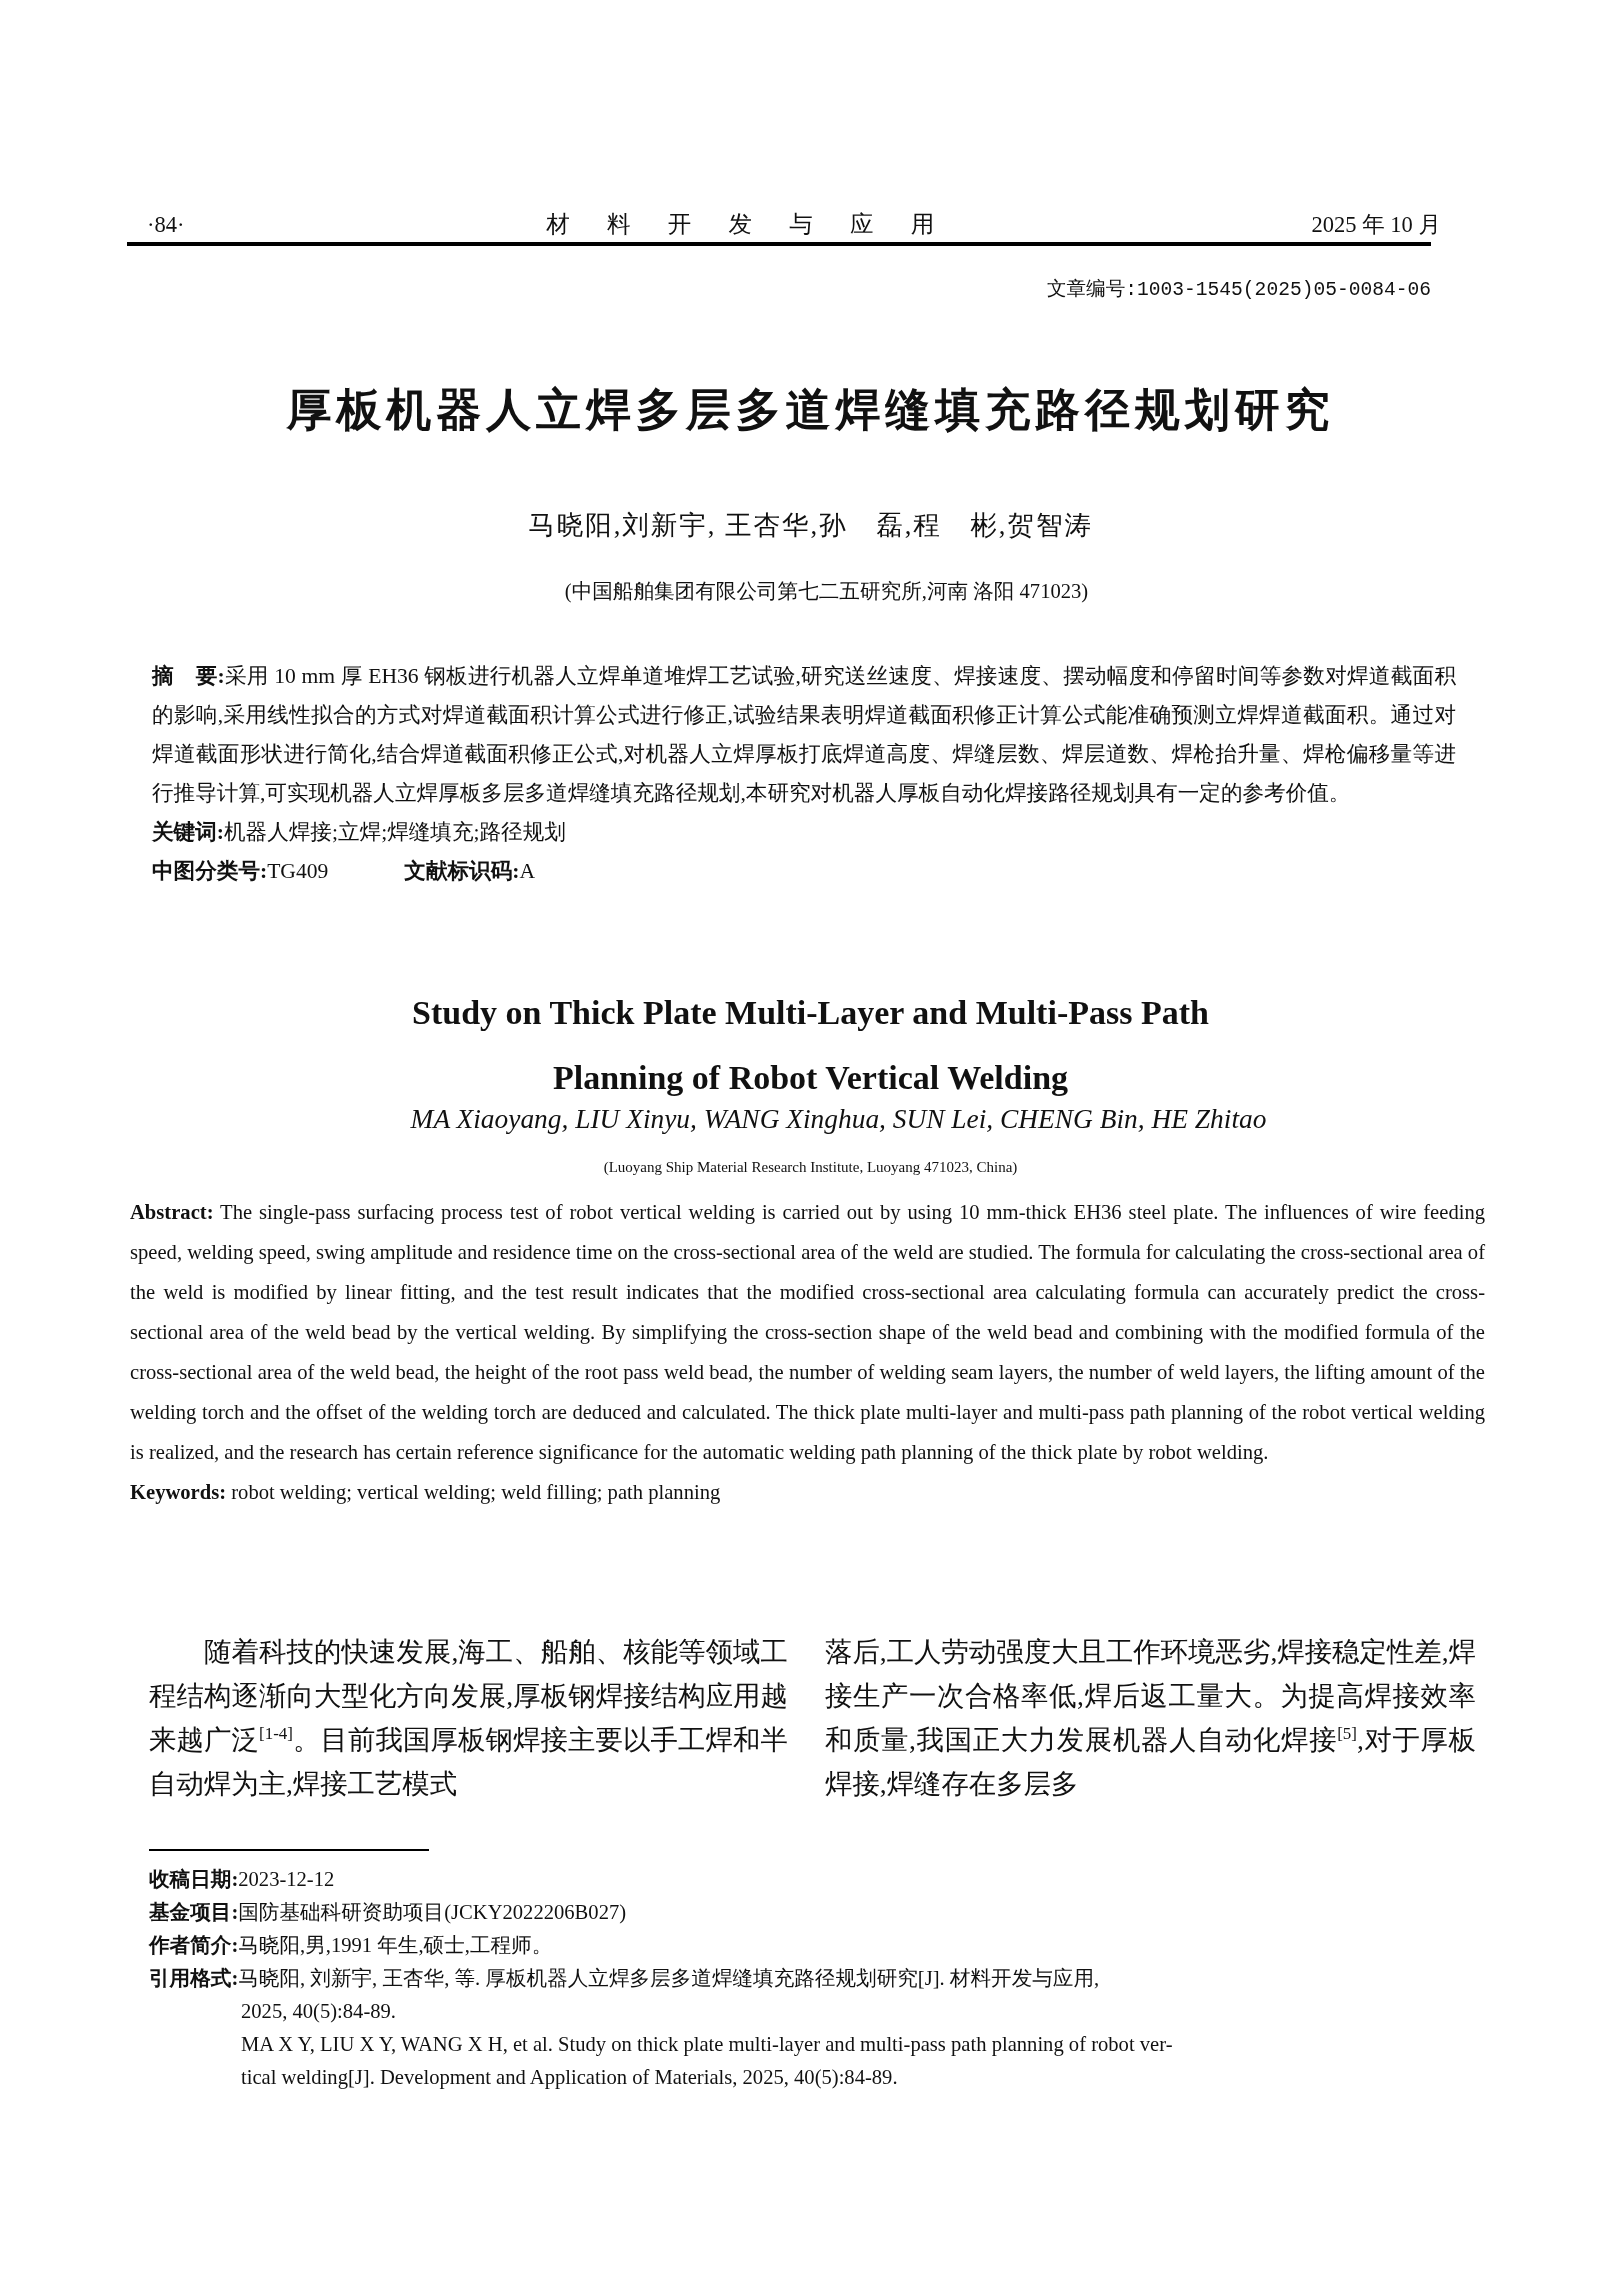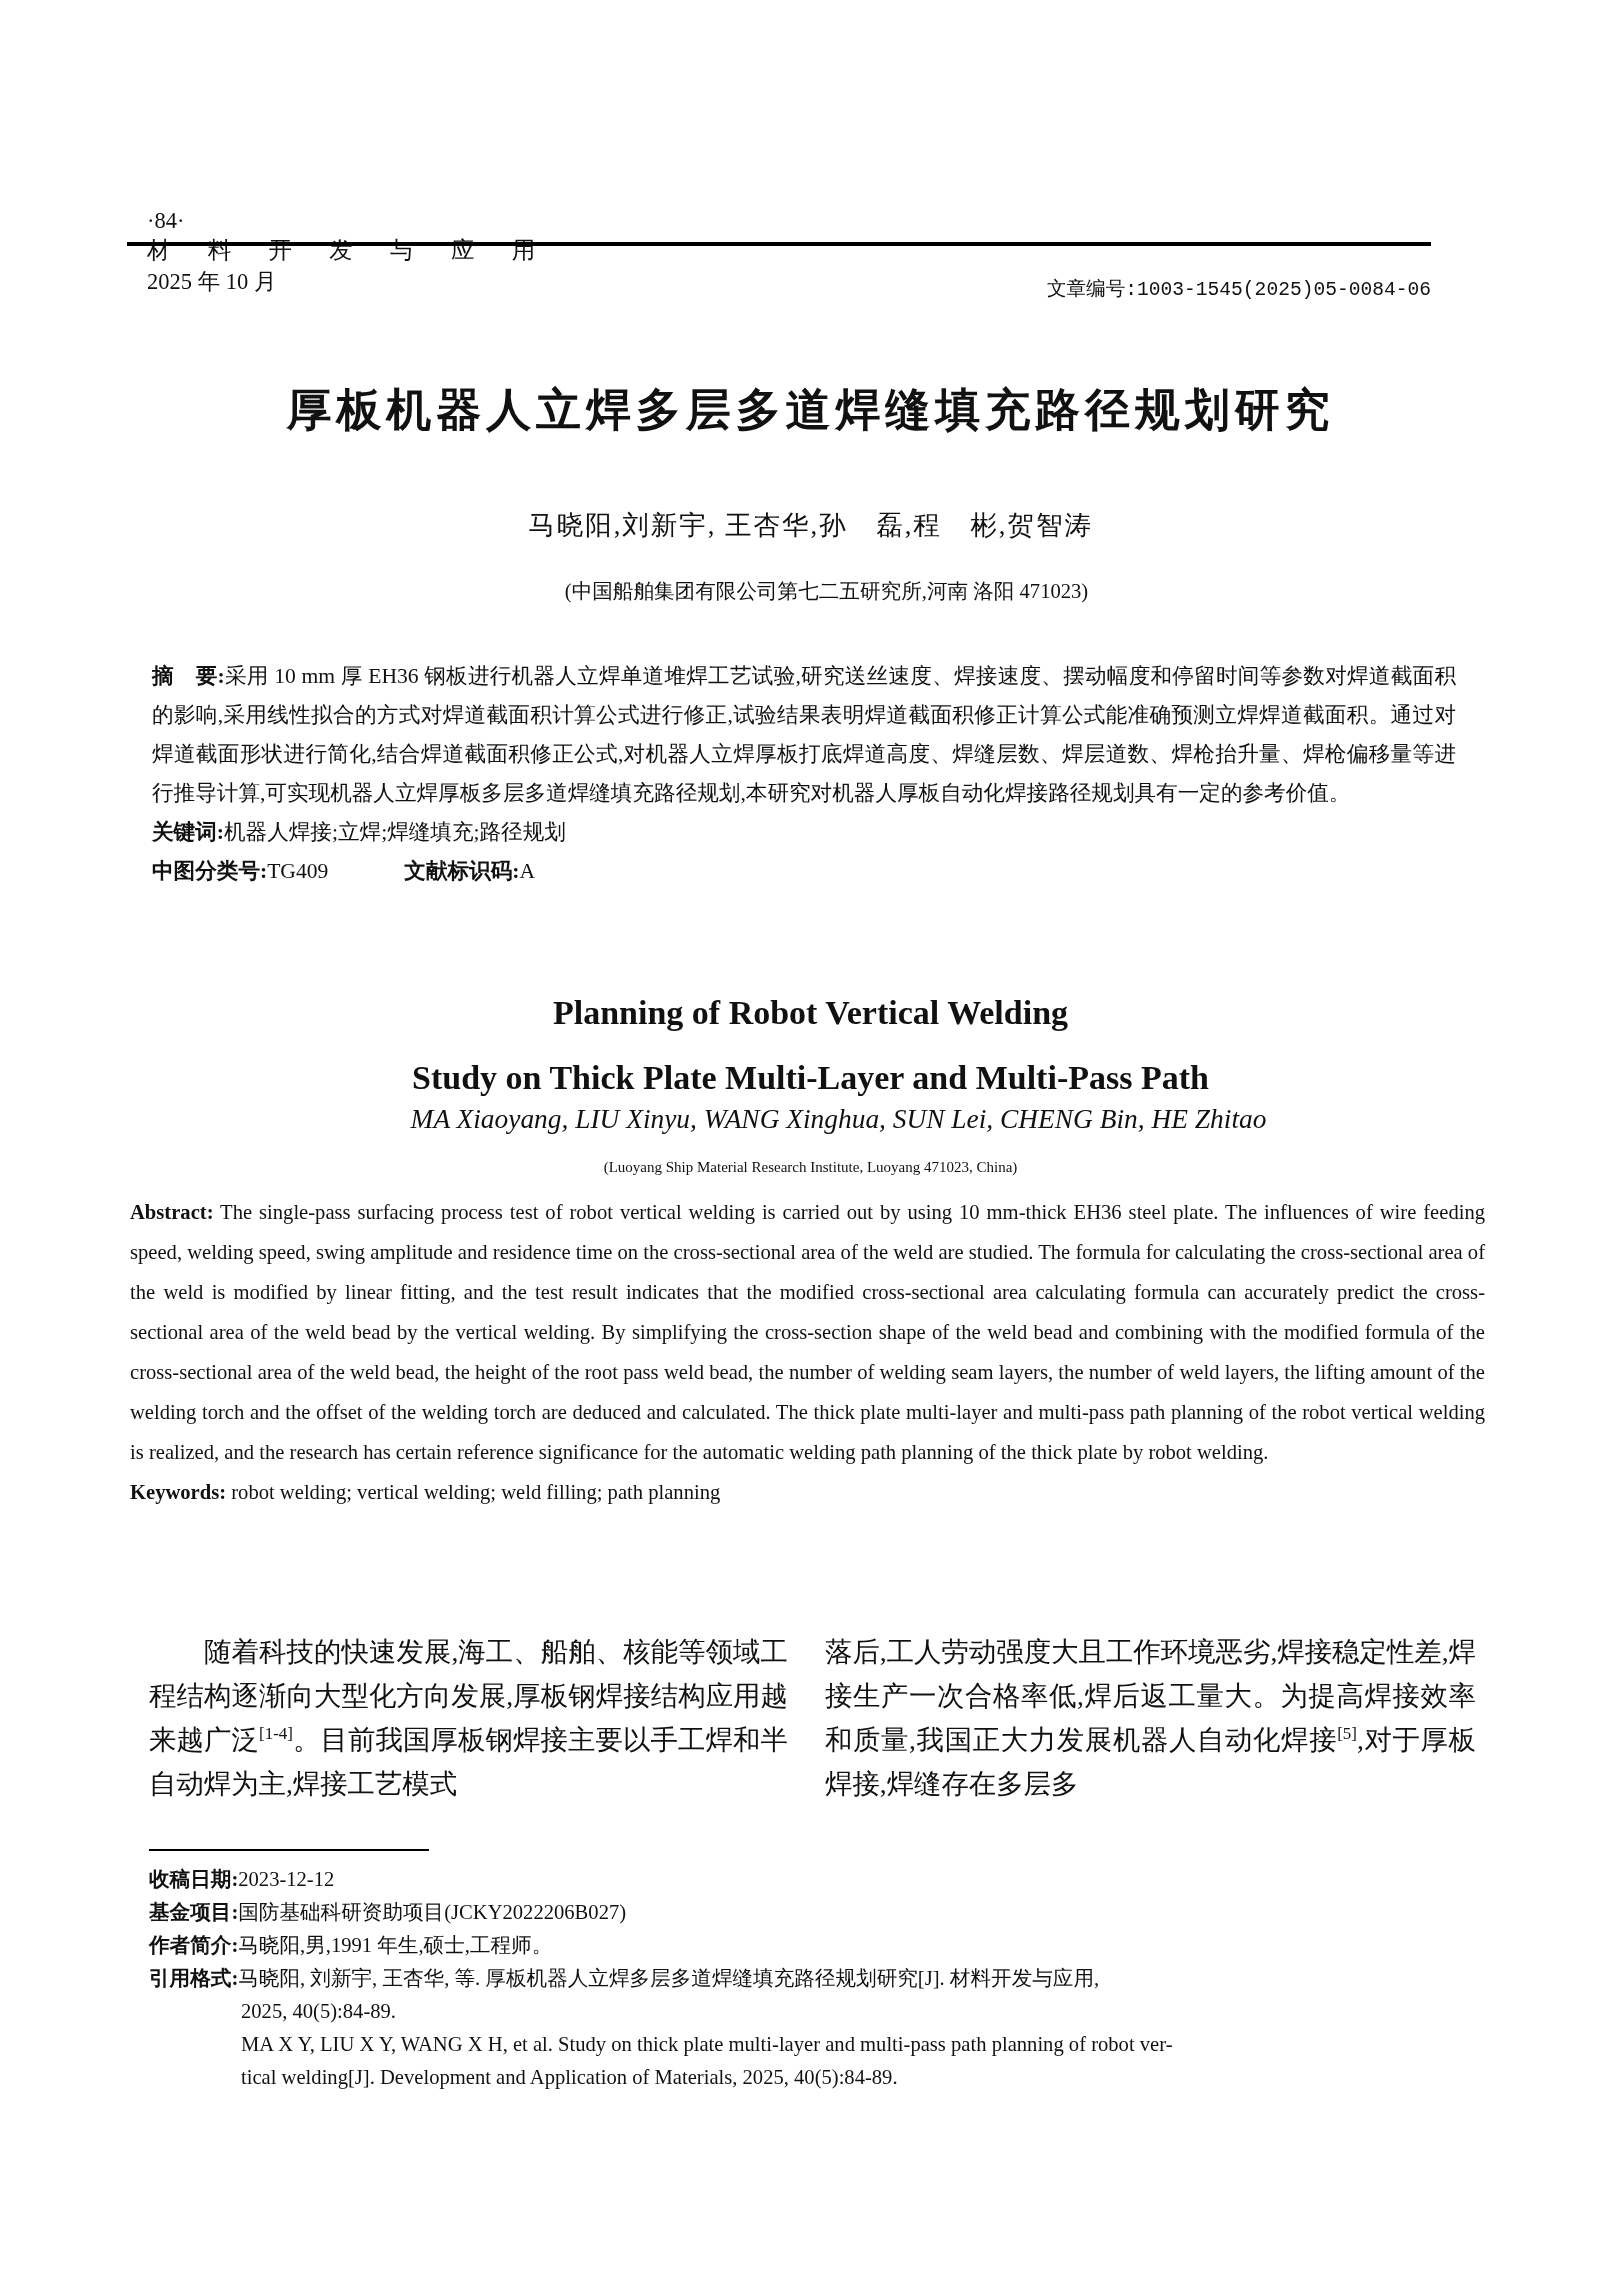--- a/index.html
+++ b/index.html
@@ -4,21 +4,21 @@
 <style>
   html, body { margin:0; padding:0; }
   body {
     width:1621px; height:2293px;
     background:#ffffff;
     color:#111111;
     font-family:"Liberation Serif","DejaVu Serif",serif;
     position:relative;
     overflow:hidden;
   }
-  .abs { position:absolute;flex-direction:column; }
+  .abs { position:absolute; }
   .b   { font-weight:bold; }
   .center { text-align:center; width:100%; }
 
   
   .page-header {
     top:208px; left:147px; width:1294px;
     display:flex; justify-content:space-between; align-items:baseline;
     font-size:22.5px;
   }
   .journal-title { letter-spacing:15.7px; font-size:23.5px; }
@@ -82,22 +82,22 @@
 <div class="abs center authors-cn">马晓阳,刘新宇, 王杏华,孙　磊,程　彬,贺智涛</div>
 <div class="abs center affil-cn">(中国船舶集团有限公司第七二五研究所,河南 洛阳 471023)</div>
 
 <div class="abs cn-abs-block">
   <p><span class="b">摘　要:</span><span>采用 10 mm 厚 EH36 钢板进行机器人立焊单道堆焊工艺试验,研究送丝速度、焊接速度、摆动幅度和停留时间等参数对焊道截面积的影响,采用线性拟合的方式对焊道截面积计算公式进行修正,试验结果表明焊道截面积修正计算公式能准确预测立焊焊道截面积。通过对焊道截面形状进行简化,结合焊道截面积修正公式,对机器人立焊厚板打底焊道高度、焊缝层数、焊层道数、焊枪抬升量、焊枪偏移量等进行推导计算,可实现机器人立焊厚板多层多道焊缝填充路径规划,本研究对机器人厚板自动化焊接路径规划具有一定的参考价值。</span></p>
   <p><span class="b">关键词:</span><span>机器人焊接;立焊;焊缝填充;路径规划</span></p>
   <p class="clc-line"><span class="b">中图分类号:</span><span>TG409</span><span class="clc-gap"></span><span class="b">文献标识码:</span><span>A</span></p>
 </div>
 
 <div class="abs center title-en">
+  <div>Study on Thick Plate Multi-Layer and Multi-Pass Path</div>
   <div>Planning of Robot Vertical Welding</div>
-  <div>Study on Thick Plate Multi-Layer and Multi-Pass Path</div>
 </div>
 <div class="abs center authors-en">MA Xiaoyang, LIU Xinyu, WANG Xinghua, SUN Lei, CHENG Bin, HE Zhitao</div>
 <div class="abs center affil-en">(Luoyang Ship Material Research Institute, Luoyang 471023, China)</div>
 
 <div class="abs en-abs-block">
   <p><span class="b">Abstract:</span> <span>The single-pass surfacing process test of robot vertical welding is carried out by using 10 mm-thick EH36 steel plate. The influences of wire feeding speed, welding speed, swing amplitude and residence time on the cross-sectional area of the weld are studied. The formula for calculating the cross-sectional area of the weld is modified by linear fitting, and the test result indicates that the modified cross-sectional area calculating formula can accurately predict the cross-sectional area of the weld bead by the vertical welding. By simplifying the cross-section shape of the weld bead and combining with the modified formula of the cross-sectional area of the weld bead, the height of the root pass weld bead, the number of welding seam layers, the number of weld layers, the lifting amount of the welding torch and the offset of the welding torch are deduced and calculated. The thick plate multi-layer and multi-pass path planning of the robot vertical welding is realized, and the research has certain reference significance for the automatic welding path planning of the thick plate by robot welding.</span></p>
   <p><span class="b">Keywords:</span> <span>robot welding; vertical welding; weld filling; path planning</span></p>
 </div>
 
 <div class="abs col col-left">

